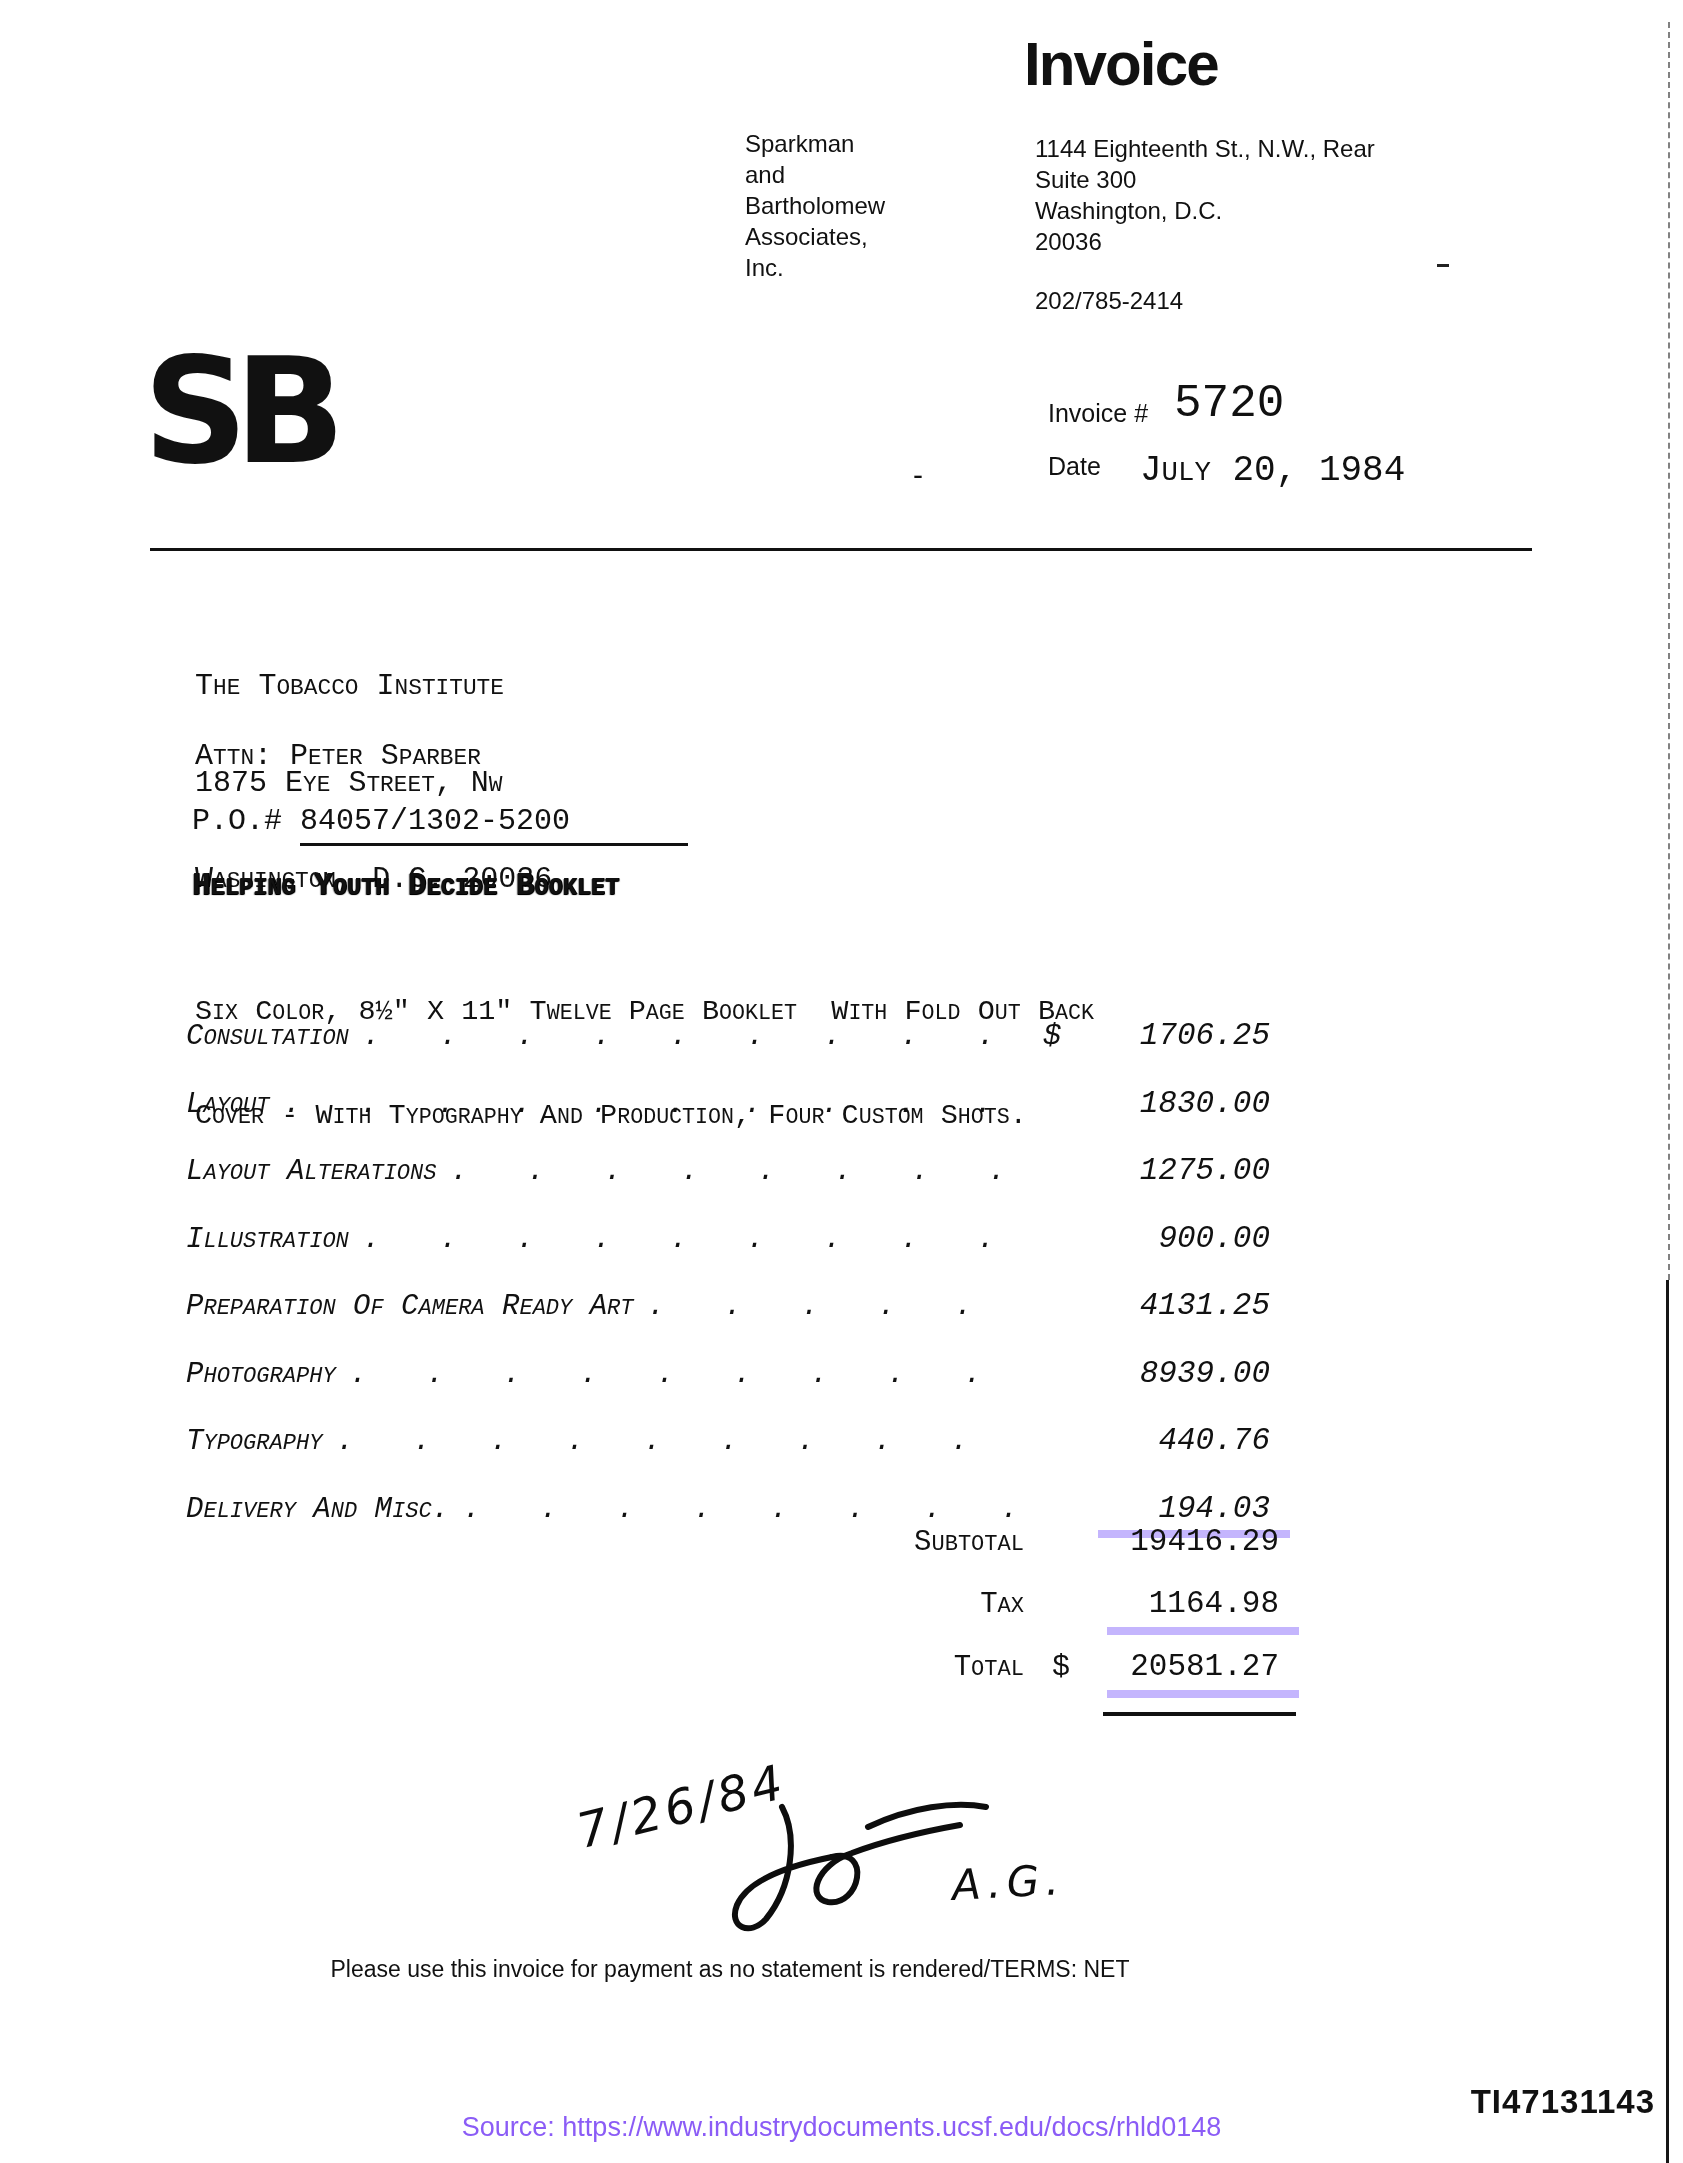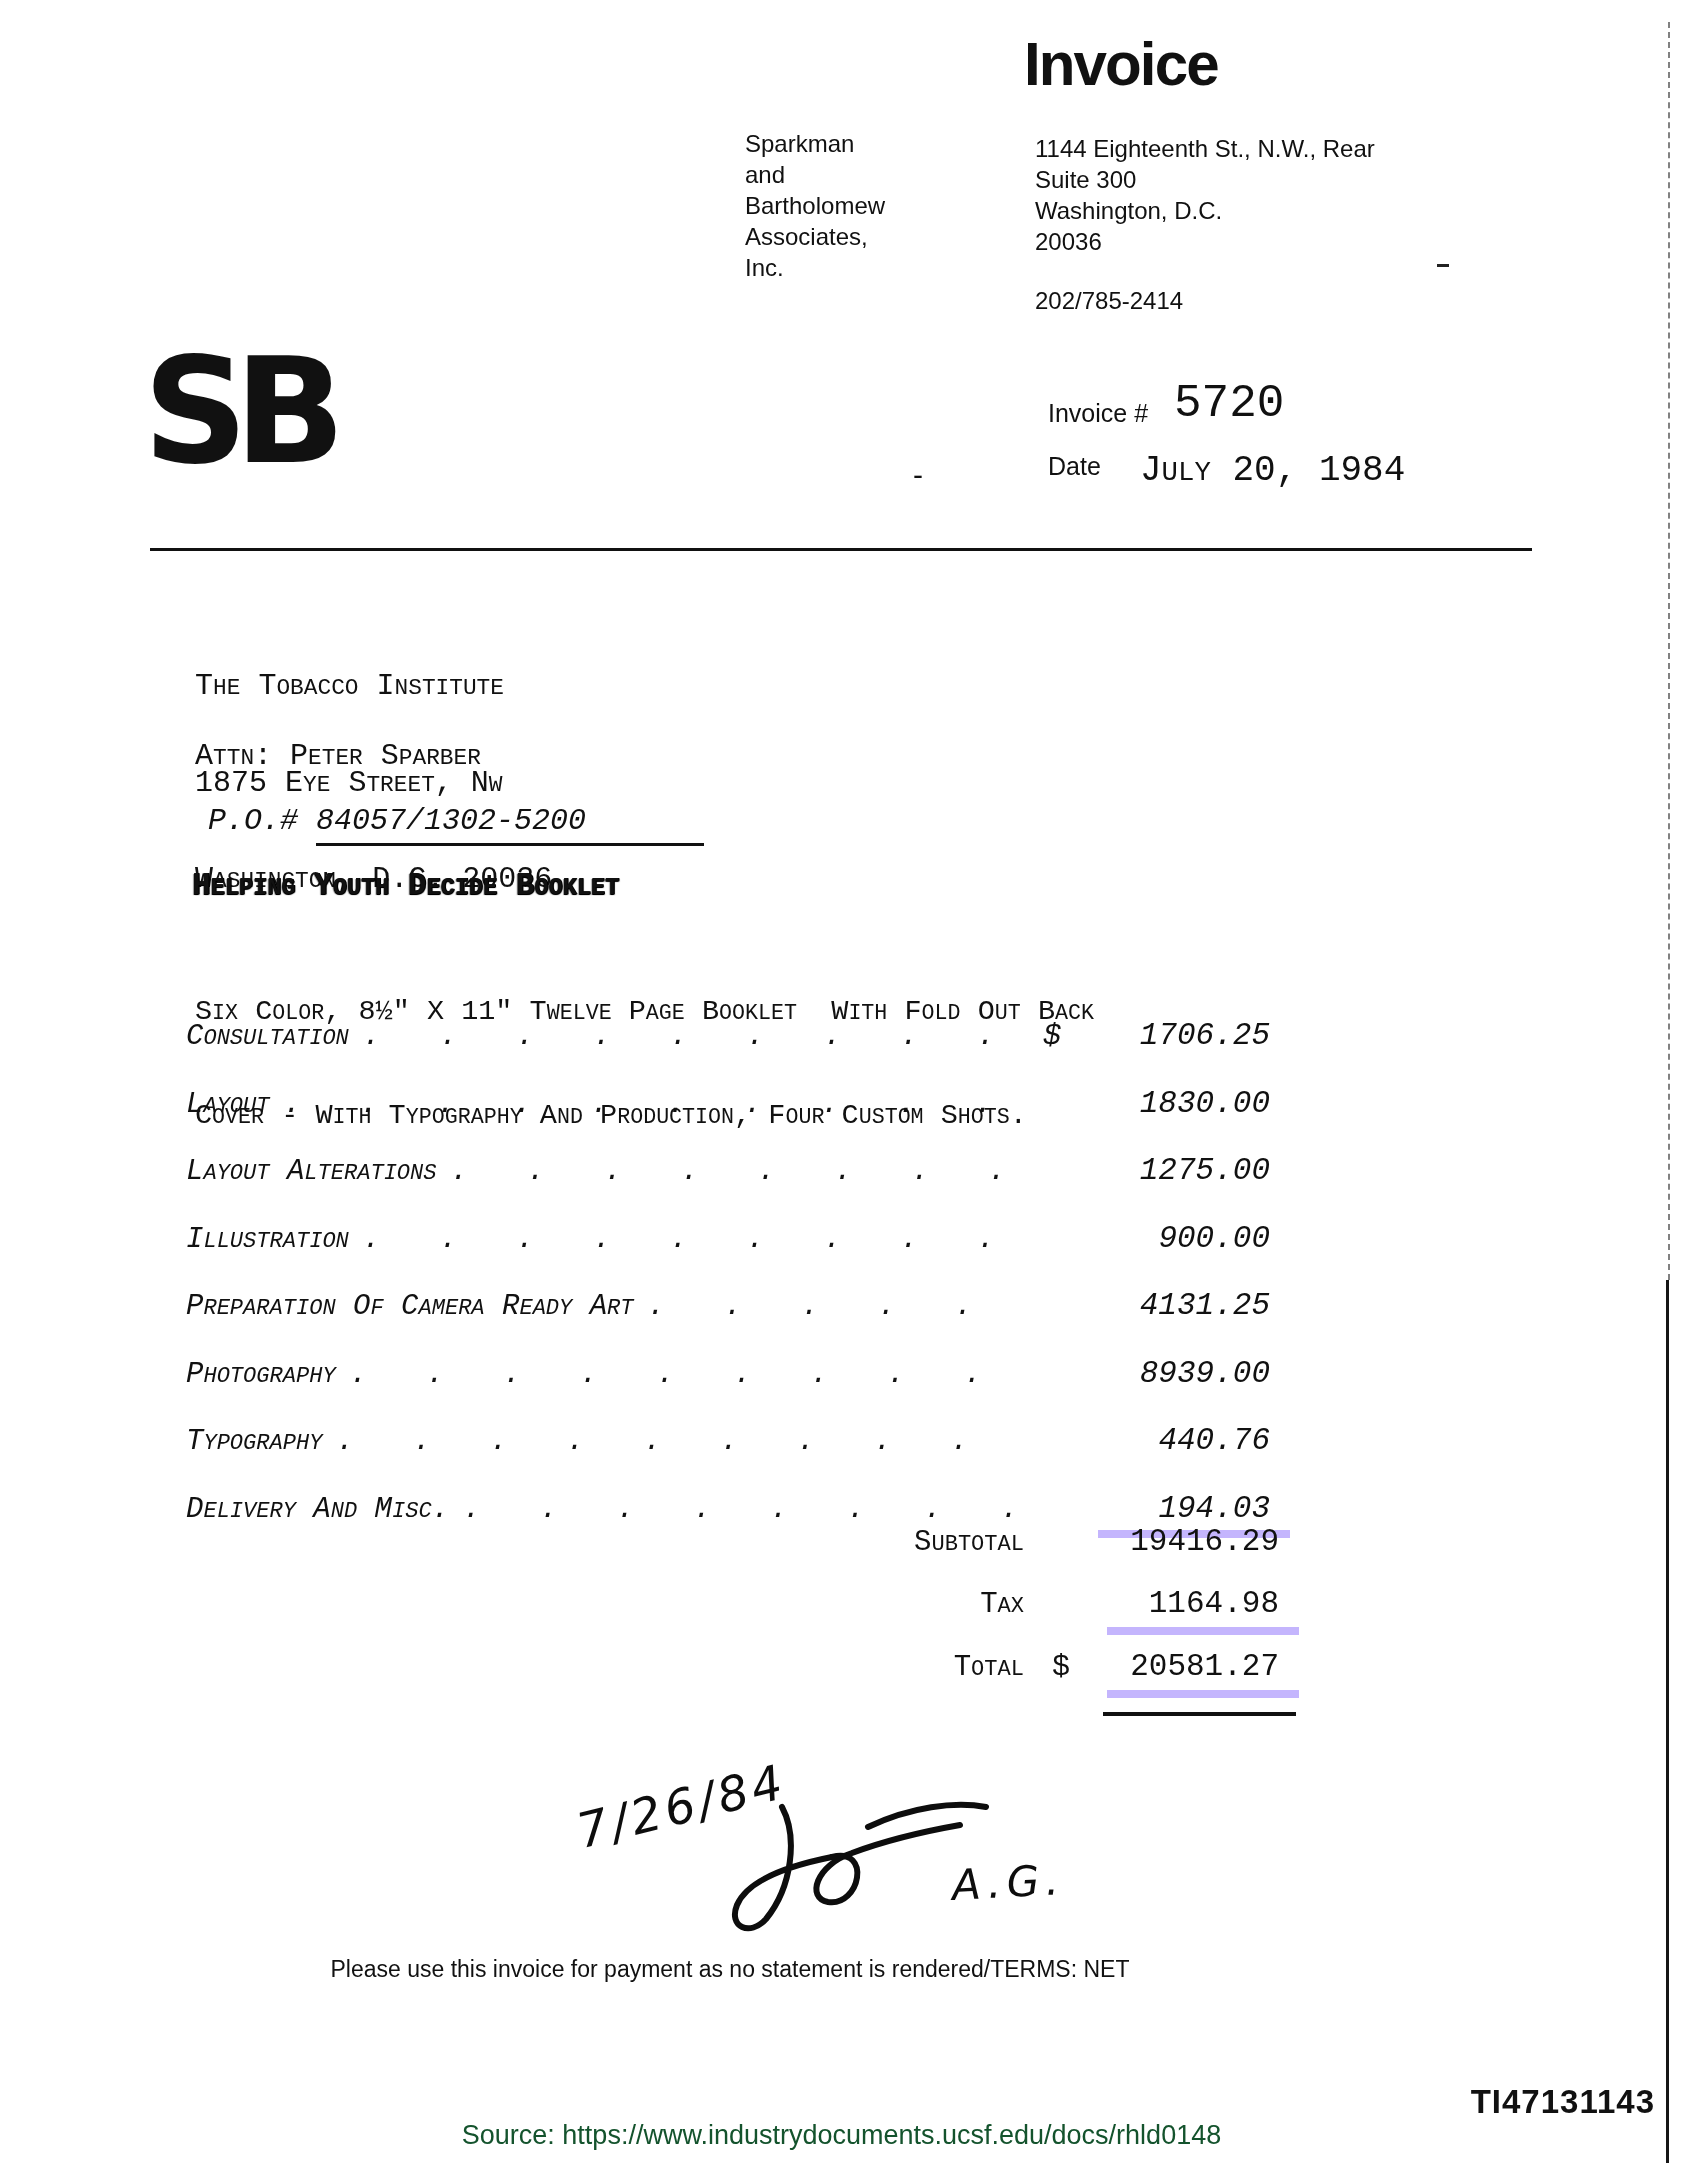--- a/index.html
+++ b/index.html
@@ -24,21 +24,21 @@
   .inv-label{left:1048px;top:399px;font-size:25px;}
   .inv-value{left:1174px;top:378px;font-size:46px;}
   .dash-mark{left:913px;top:458px;font-size:30px;}
   .date-label{left:1048px;top:452px;font-size:25px;}
   .date-value{left:1140px;top:450px;font-size:36px;}
   .rule{left:150px;top:548px;width:1382px;height:3px;background:#111;}
   .speck{left:1437px;top:264px;width:12px;height:3px;background:#222;}
   
   .bill-to{left:195px;top:608px;font-size:30px;line-height:31.5px;white-space:pre;}
   .attn{left:195px;top:739px;font-size:30px;}
-  .po{left:208px;top:804px;font-size:30px;font-style:italic;}
+  .po{left:192px;top:804px;font-size:30px;}
   .u-po{border-bottom:3px solid #111;padding-bottom:5px;padding-right:118px;}
   
   .job-title{left:192px;top:868px;font-size:31px;font-weight:bold;
     text-shadow:1px 0 0 #000,0 1px 0 #000,1px 1px 1px rgba(0,0,0,.7),-1px 1px 1px rgba(0,0,0,.45);}
   .desc{left:195px;top:927px;font-size:28.5px;line-height:34px;white-space:pre;}
   
   .items{left:186px;top:1020px;width:1084px;font-style:italic;}
   .item-row{display:flex;align-items:baseline;font-size:29px;line-height:31px;margin-bottom:33.5px;}
   .item-label{white-space:nowrap;}
   .leader{flex:1;overflow:hidden;white-space:nowrap;margin:0 10px 0 14px;}
@@ -54,21 +54,21 @@
   .tlabel{flex:1;text-align:right;padding-right:28px;white-space:nowrap;}
   .ul2{left:1103px;top:1712px;width:193px;height:4px;background:#111;}
   
   .hw{font-family:"DejaVu Sans",sans-serif;font-style:italic;color:#0d0d0d;}
   .hw-date{left:575px;top:1778px;font-size:48px;transform:rotate(-14deg);letter-spacing:4px;}
   .sig-svg{left:720px;top:1795px;}
   .hw-init{left:952px;top:1858px;font-size:42px;transform:rotate(-3deg);letter-spacing:6px;}
   
   .note{left:0;top:1956px;width:1460px;text-align:center;font-size:23px;}
   .docid{right:28px;top:2083px;font-size:33px;font-weight:600;letter-spacing:1px;}
-  .source{left:0;top:2112px;width:1683px;text-align:center;font-size:27px;color:#14532d;margin-top:8px;}
+  .source{left:0;top:2112px;width:1683px;text-align:center;font-size:27px;color:#8b5cf6;}
   
   .edge-top{left:1668px;top:22px;height:1258px;width:0;border-left:2px dashed rgba(25,25,25,.55);}
   .edge-bottom{left:1666px;top:1280px;height:883px;width:3px;background:#161616;}
 </style>
 </head>
 <body>
 
 <div class="page">
 
   <div class="abs title">Invoice</div>

